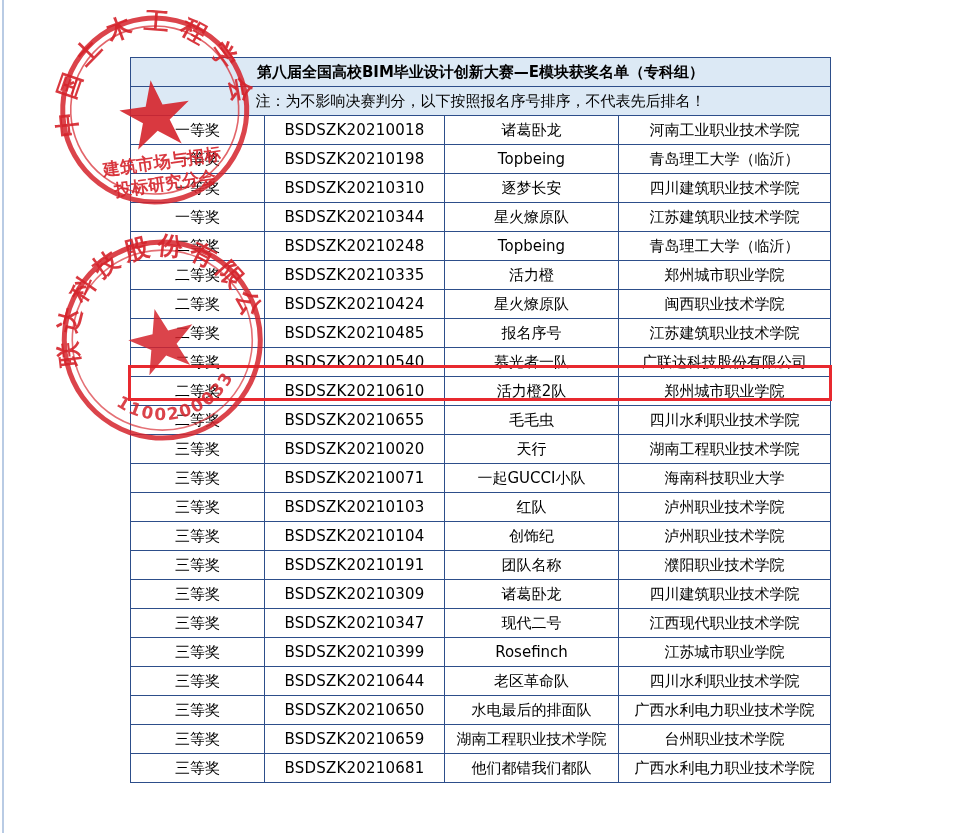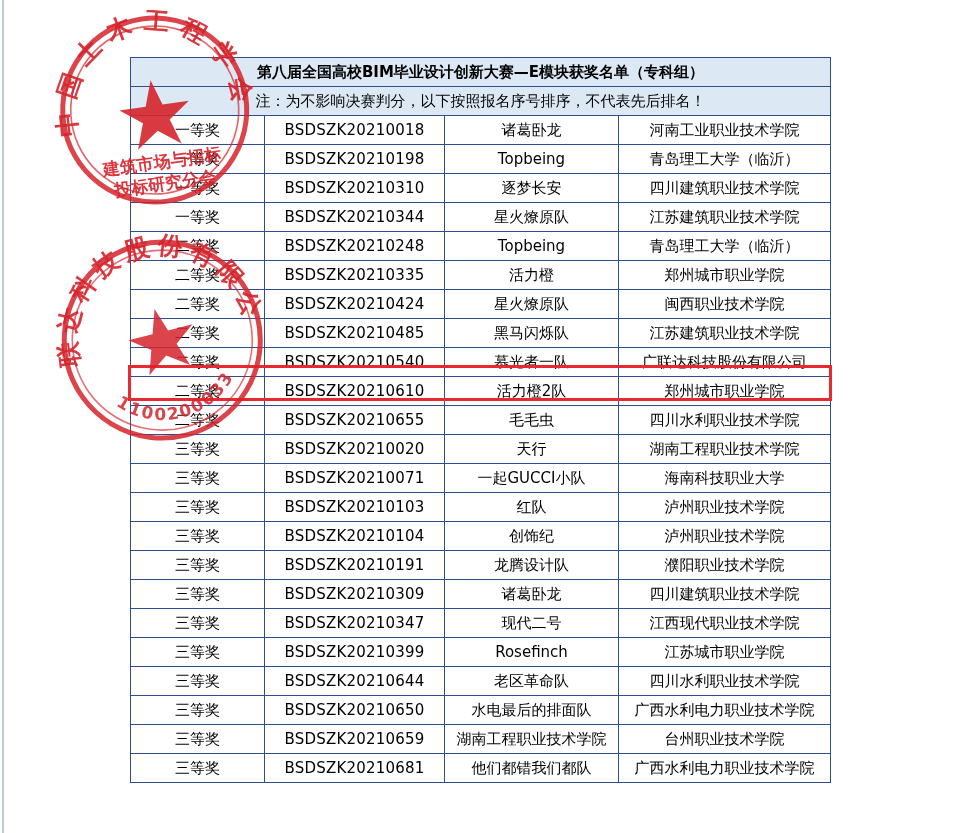--- a/index.html
+++ b/index.html
@@ -165,21 +165,21 @@
       </tr>
       <tr>
         <td>二等奖</td>
         <td class="cell-code">BSDSZK20210424</td>
         <td class="cell-team">星火燎原队</td>
         <td class="cell-school">闽西职业技术学院</td>
       </tr>
       <tr>
         <td>二等奖</td>
         <td class="cell-code">BSDSZK20210485</td>
-        <td class="cell-team">黑马闪烁队</td>
+        <td class="cell-team">报名序号</td>
         <td class="cell-school">江苏建筑职业技术学院</td>
       </tr>
       <tr>
         <td>二等奖</td>
         <td class="cell-code">BSDSZK20210540</td>
         <td class="cell-team">慕光者一队</td>
         <td class="cell-school">广联达科技股份有限公司</td>
       </tr>
       <tr>
         <td>二等奖</td>
@@ -213,21 +213,21 @@
       </tr>
       <tr>
         <td>三等奖</td>
         <td class="cell-code">BSDSZK20210104</td>
         <td class="cell-team">创饰纪</td>
         <td class="cell-school">泸州职业技术学院</td>
       </tr>
       <tr>
         <td>三等奖</td>
         <td class="cell-code">BSDSZK20210191</td>
-        <td class="cell-team">龙腾设计队</td>
+        <td class="cell-team">团队名称</td>
         <td class="cell-school">濮阳职业技术学院</td>
       </tr>
       <tr>
         <td>三等奖</td>
         <td class="cell-code">BSDSZK20210309</td>
         <td class="cell-team">诸葛卧龙</td>
         <td class="cell-school">四川建筑职业技术学院</td>
       </tr>
       <tr>
         <td>三等奖</td>

